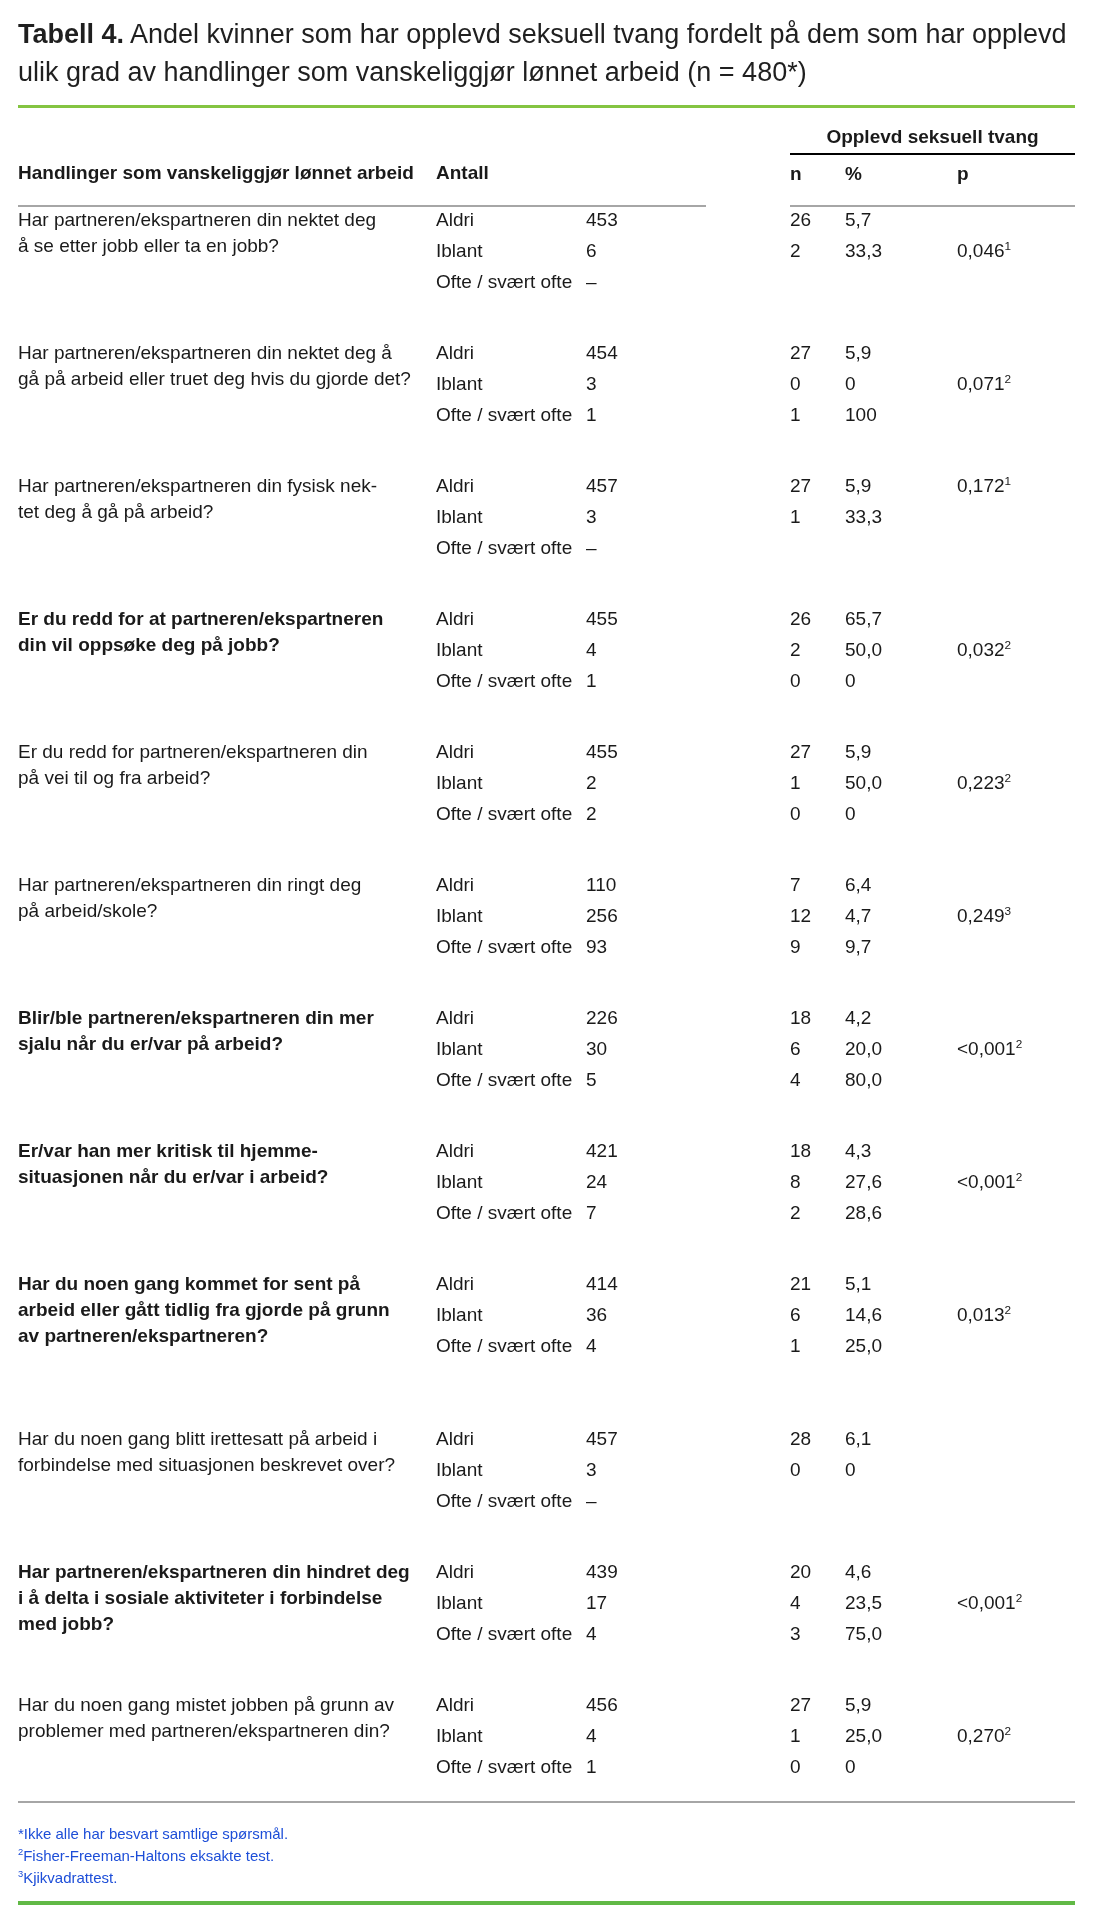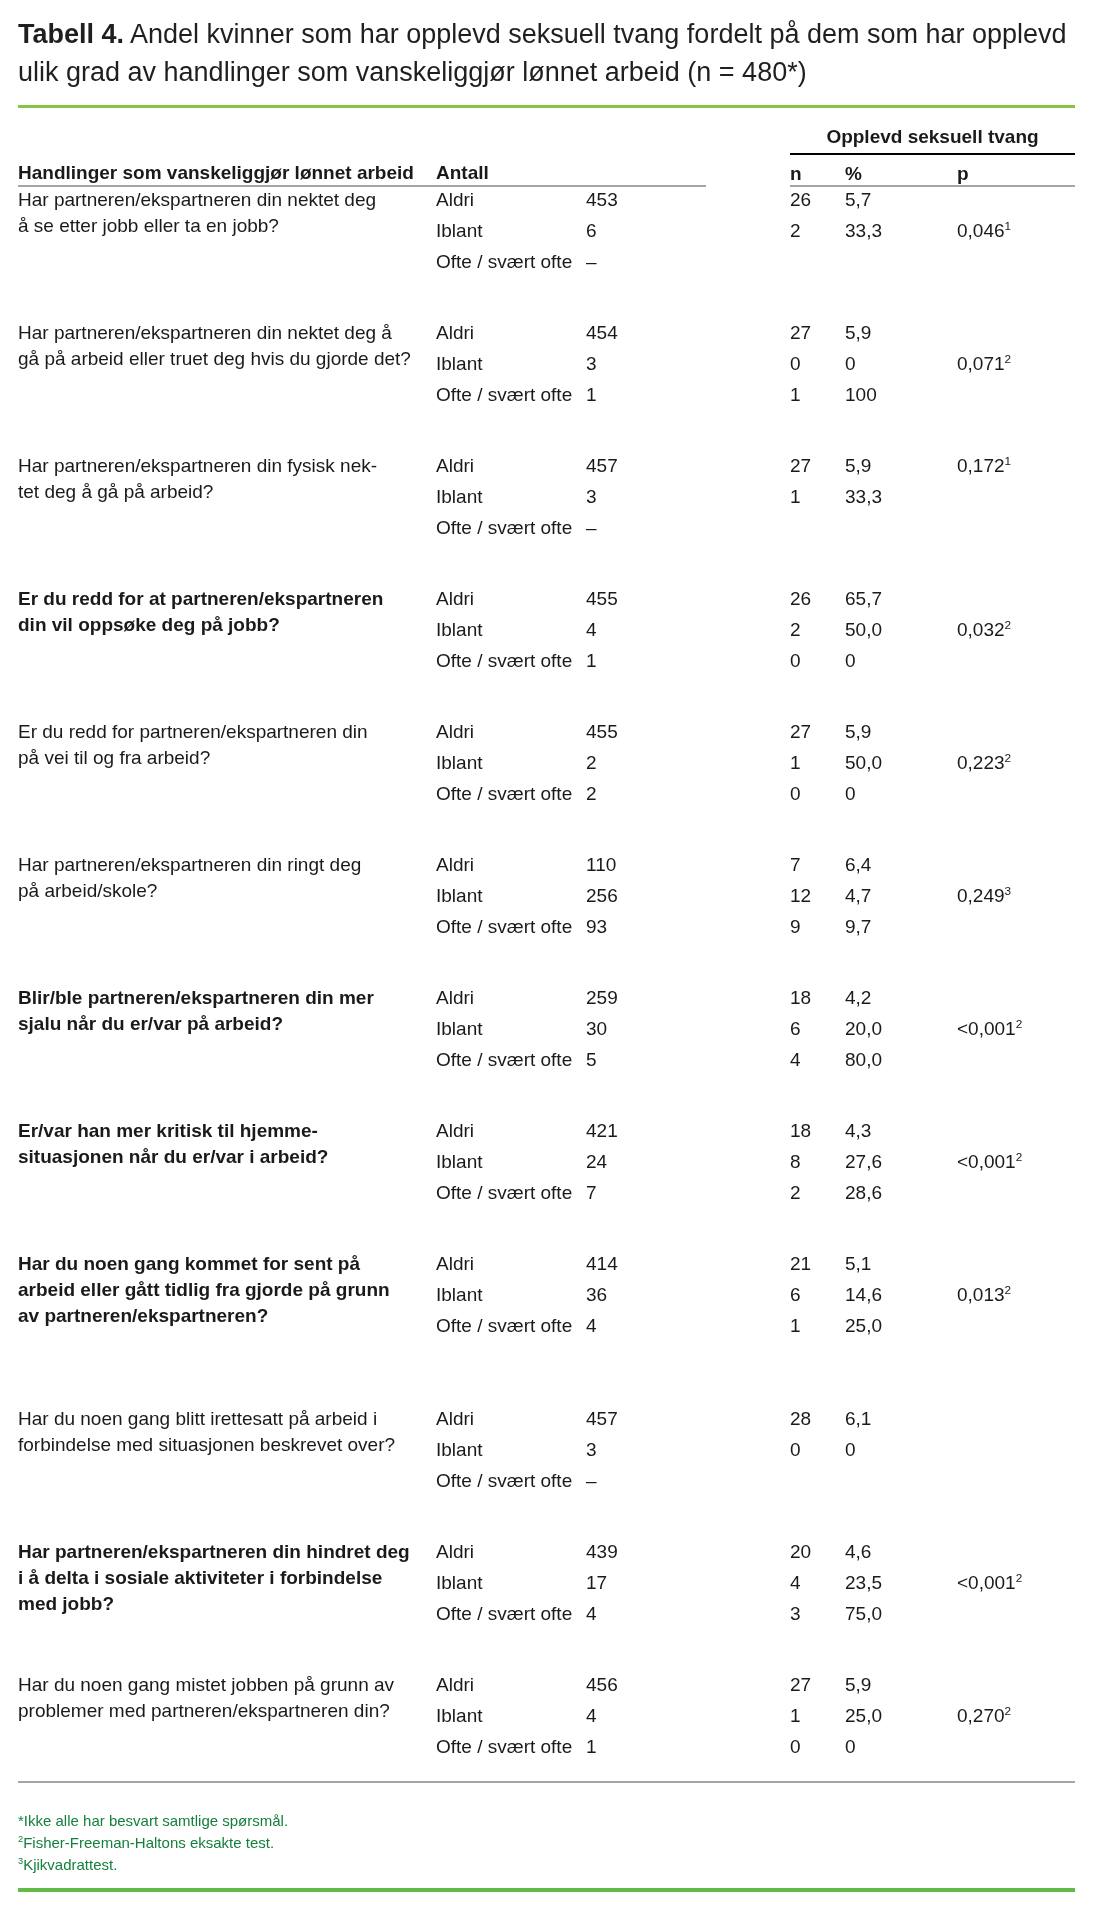--- a/index.html
+++ b/index.html
@@ -35,21 +35,21 @@
   }
   .tbl td, .tbl th { padding: 0; vertical-align: top; text-align: left; font-weight: 400; }
 
   
   .tbl thead .span-head {
     font-weight: 700;
     text-align: center;
     padding-bottom: 5px;
     border-bottom: 2px solid #000000;
   }
-  .tbl thead .hrow th, .tbl thead .hrow td { padding: 8px 0 0 0; }
+  .tbl thead .hrow th, .tbl thead .hrow td { padding: 8px 0 20px 0; }
   .tbl thead .hrow .hq, .tbl thead .hrow .ha { font-weight: 700; }
   .tbl thead .hrow .num { font-weight: 700; }
   .u-gray { border-bottom: 2px solid #a6a6a6; }
 
   
   .tbl tbody td { height: 31px; line-height: 25px; }
   .tbl .q {
     white-space: pre-line;
     line-height: 26px;
     padding-right: 10px;
@@ -58,21 +58,21 @@
   .tbl .lbl { white-space: nowrap; }
   .num { text-align: right; }
   .bold { font-weight: 700; }
   .tbl tr.gap td { height: 40px; }
   .tbl tr.gap.xl td { height: 62px; }
 
   sup { font-size: 0.62em; vertical-align: super; line-height: 0; }
 
   
   .fn-rule { border: none; border-top: 2px solid #a6a6a6; margin: 16px 0 0 0; width: 1057px; }
-  .footnotes { padding-top: 27px; font-size: 15px; line-height: 22px; color: #15803d; }
+  .footnotes { padding-top: 20px; font-size: 15px; line-height: 22px; color: #1d4ed8; }
   .rule-bottom { border: none; border-top: 4px solid #61b946; margin: 12px 0 14px 0; width: 1057px; }
 </style>
 </head>
 <body>
 
 <div class="page">
 
   <div class="title"><span class="tlabel">Tabell 4.</span><span> Andel kvinner som har opplevd seksuell tvang fordelt på dem som har opplevd
 ulik grad av handlinger som vanskeliggjør lønnet arbeid (n = 480*)</span></div>
 
@@ -275,21 +275,21 @@
           <td class="num">9,7</td>
           <td class="num"></td>
         </tr>
         <tr class="gap">
           <td colspan="7"></td>
         </tr>
         <tr>
           <td class="q b" rowspan="3">Blir/ble partneren/ekspartneren din mer
 sjalu når du er/var på arbeid?</td>
           <td class="lbl">Aldri</td>
-          <td class="num">259</td>
+          <td class="num">226</td>
           <td></td>
           <td class="num">18</td>
           <td class="num bold">4,2</td>
           <td class="num bold"></td>
         </tr>
         <tr>
           <td class="lbl">Iblant</td>
           <td class="num">30</td>
           <td></td>
           <td class="num">6</td>

